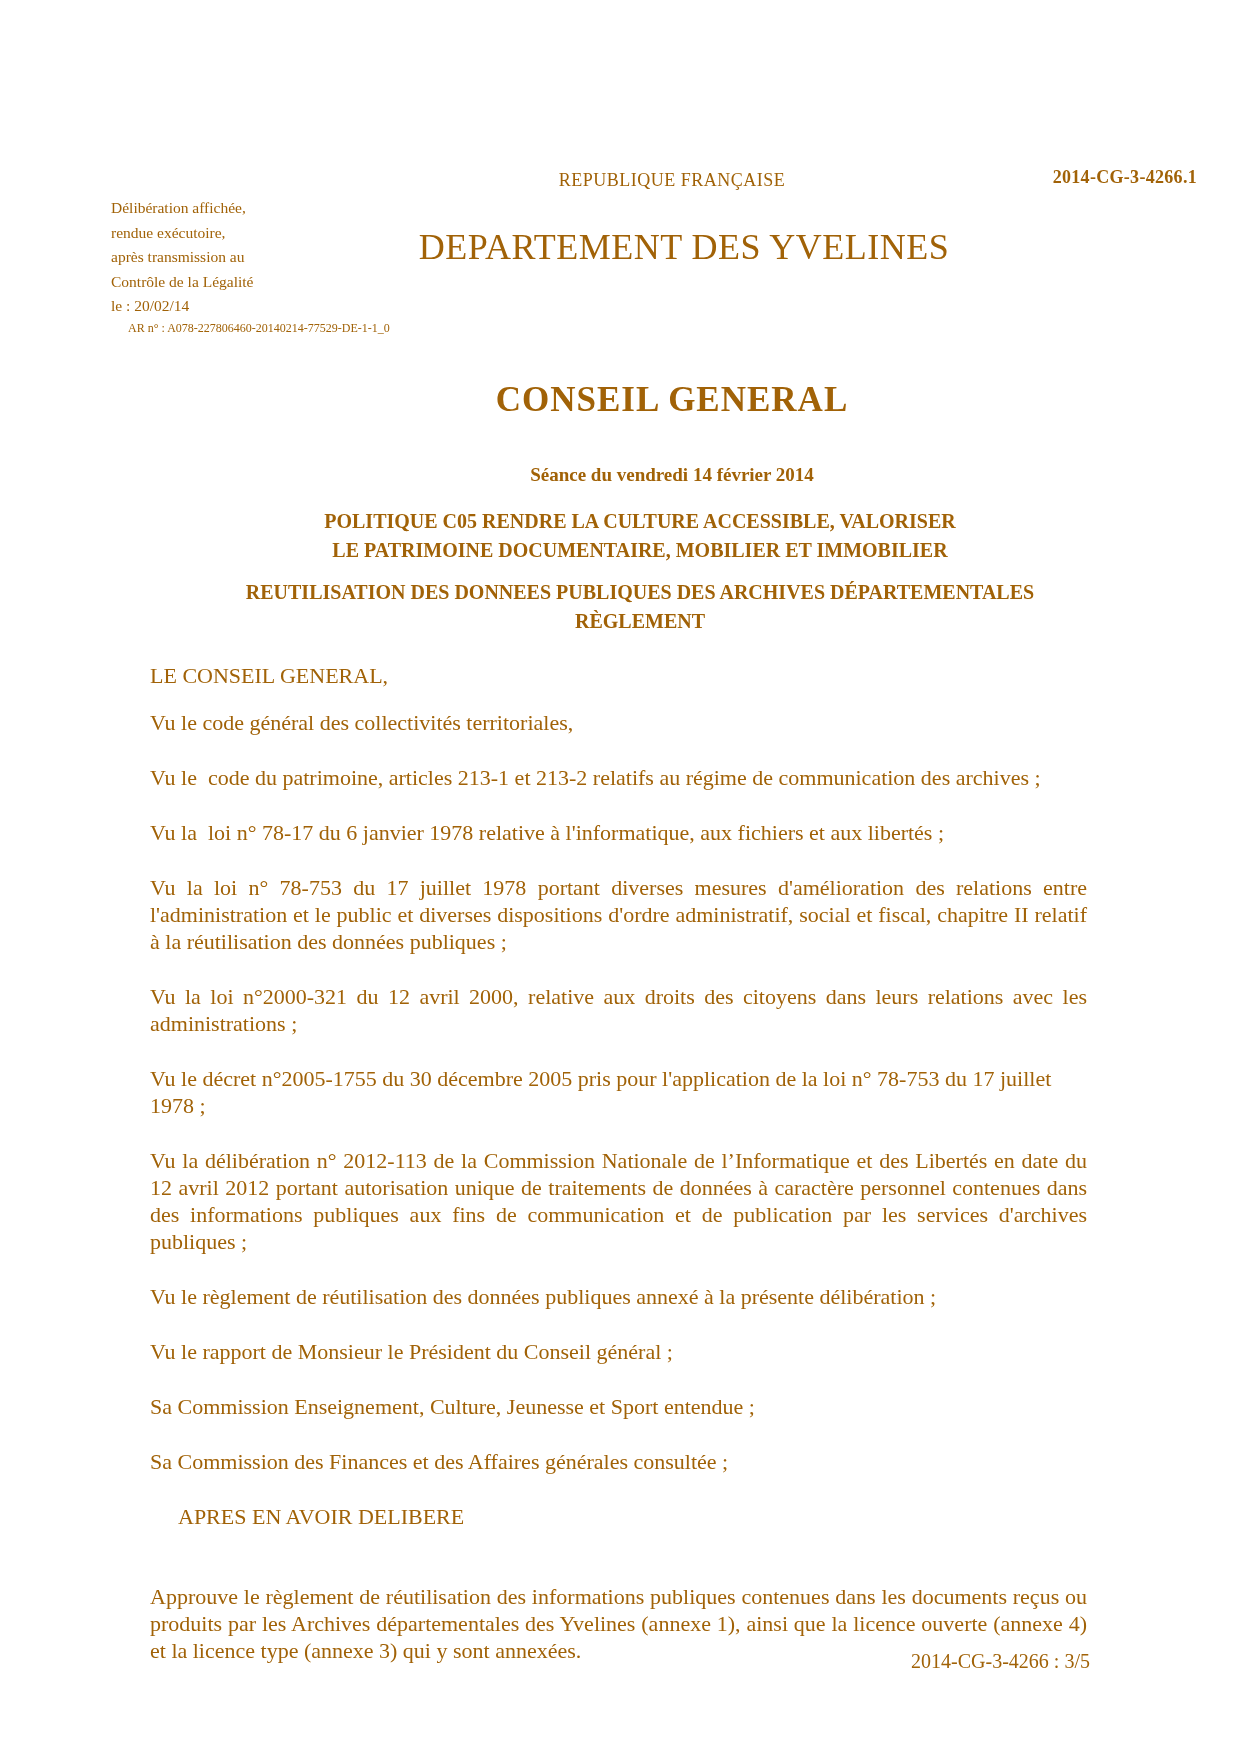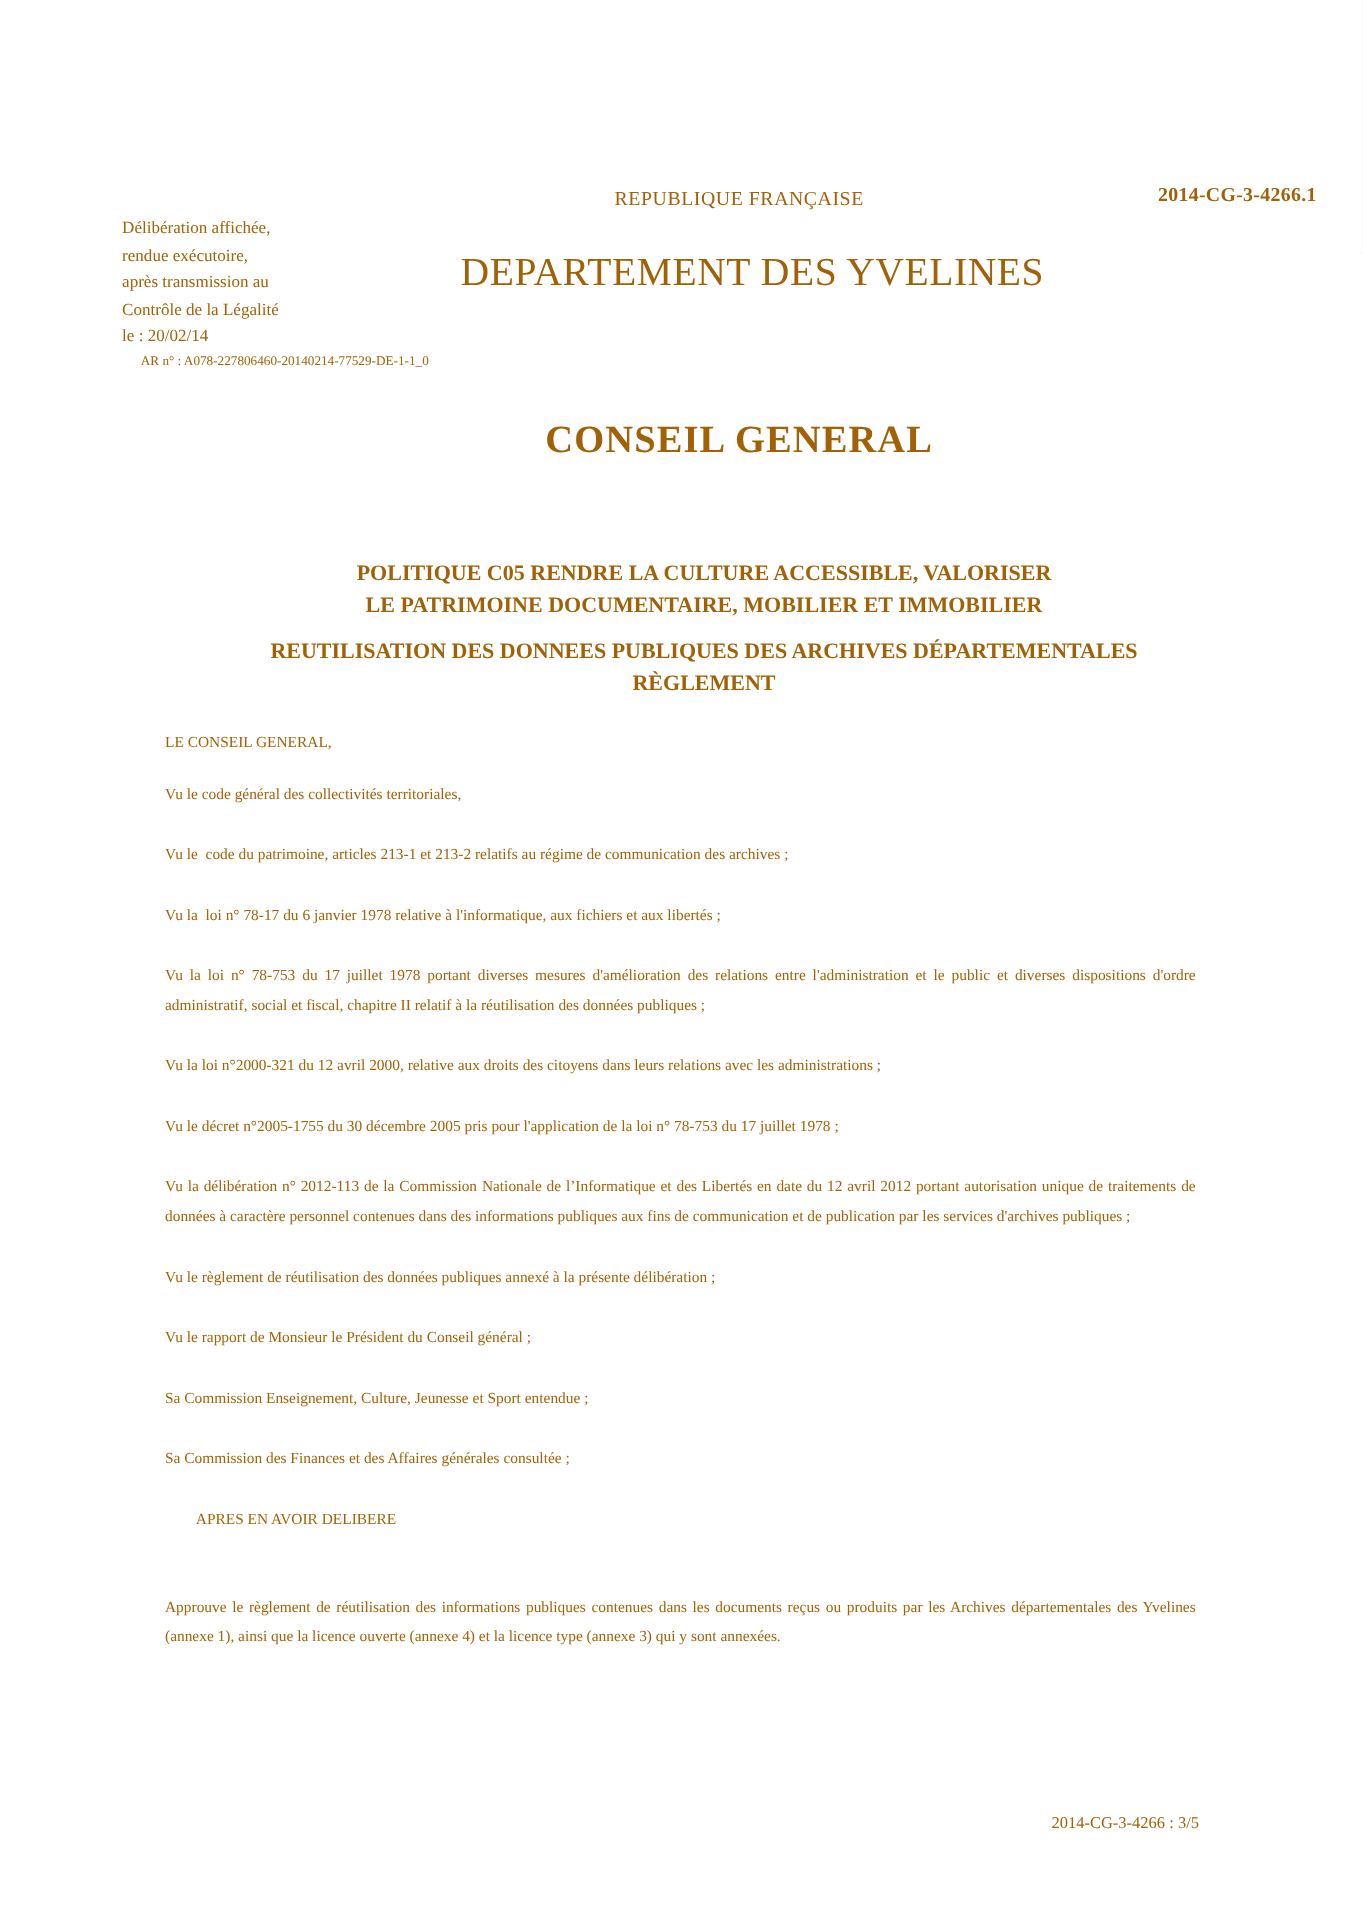--- a/index.html
+++ b/index.html
@@ -49,32 +49,32 @@
   .policy-heading{
     left:130px;top:507px;width:1020px;
     font-size:20px;font-weight:bold;line-height:29px;
   }
   .subject-heading{
     left:120px;top:578px;width:1040px;
     font-size:20px;font-weight:bold;line-height:29px;
   }
   .body-block{
     left:150px;top:662px;width:937px;
-    font-size:14px;line-height:27px;
+    font-size:22px;line-height:27px;
   }
   .para{
     margin:0 0 28px 0;
     white-space:pre-wrap;
   }
   .para.opening{margin-bottom:20px;}
   .para.justify{text-align:justify;}
   .para.deliberation{margin:0 0 53px 28px;}
   .footer-ref{
     right:149px;top:1650px;
-    font-size:15px;text-align:right;
+    font-size:20px;text-align:right;
   }
 </style>
 </head>
 <body>
 
 <div class="page">
 
   <div class="abs centered republique">REPUBLIQUE FRANÇAISE</div>
 
   <div class="abs doc-ref">2014-CG-3-4266.1</div>
@@ -86,20 +86,21 @@
     <div>Contrôle de la Légalité</div>
     <div>le : 20/02/14</div>
   </div>
 
   <div class="abs centered departement">DEPARTEMENT DES YVELINES</div>
 
   <div class="abs ar-line">AR n° : A078-227806460-20140214-77529-DE-1-1_0</div>
 
   <div class="abs centered main-title">CONSEIL GENERAL</div>
 
+  <div class="abs centered seance">Séance du vendredi 14 février 2014</div>
 
   <div class="abs centered policy-heading">
     <div>POLITIQUE C05 RENDRE LA CULTURE ACCESSIBLE, VALORISER</div>
     <div>LE PATRIMOINE DOCUMENTAIRE, MOBILIER ET IMMOBILIER</div>
   </div>
 
   <div class="abs centered subject-heading">
     <div>REUTILISATION DES DONNEES PUBLIQUES DES ARCHIVES DÉPARTEMENTALES</div>
     <div>RÈGLEMENT</div>
   </div>

